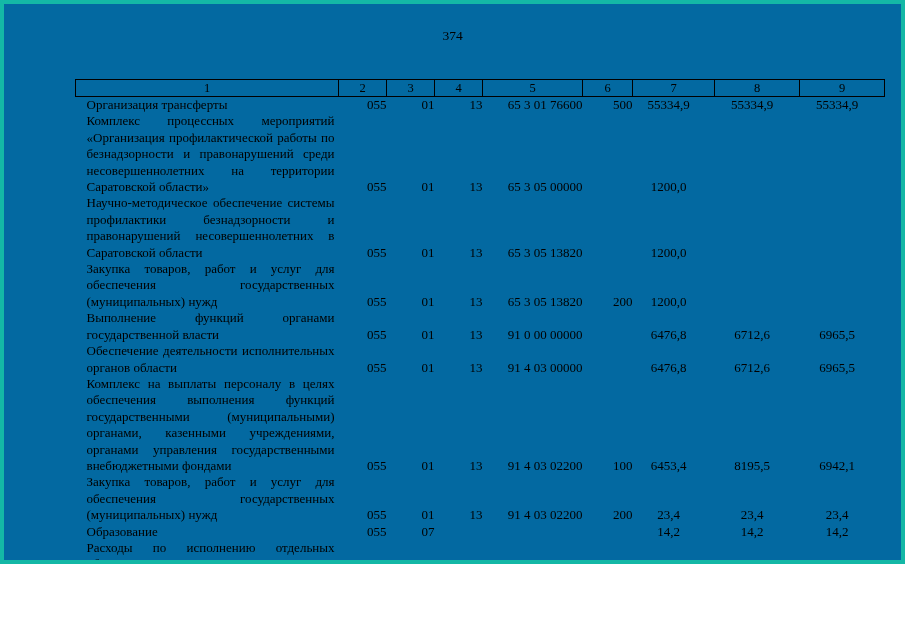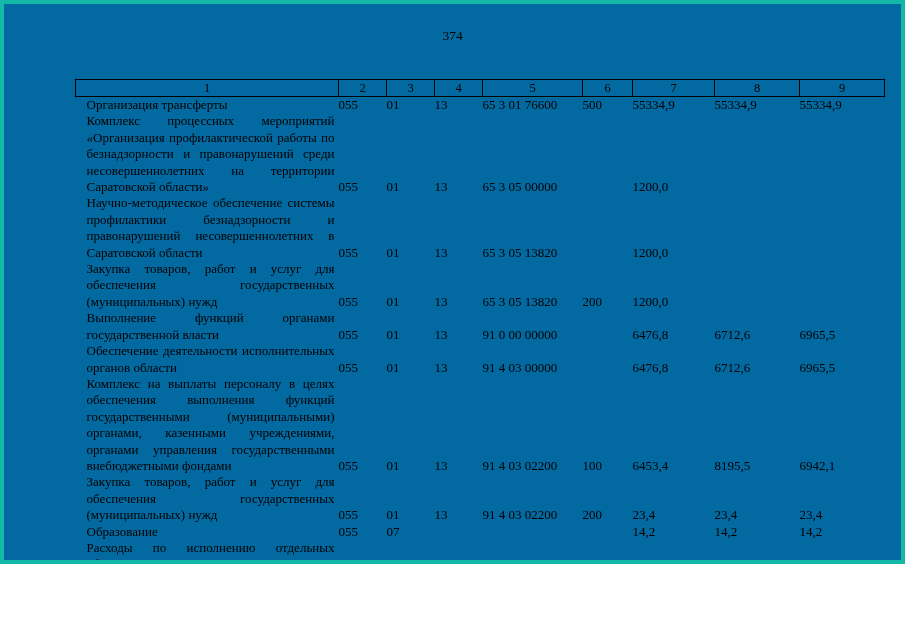--- a/index.html
+++ b/index.html
@@ -45,22 +45,22 @@
     line-height: 16.4px;
     padding: 0;
   }
   tbody td.name-cell {
     text-align: justify;
     hyphens: auto;
     -webkit-hyphens: auto;
     padding-left: 11px;
     padding-right: 4px;
   }
-  tbody td.center { text-align: left; }
-  tbody td.right  { text-align: left; padding-right: 10px; margin-top: 16px; }
+  tbody td.center { text-align: right; }
+  tbody td.right  { text-align: center; padding-right: 10px; margin-top: 16px; }
 </style>
 </head>
 <body>
 
 <div class="page">
 
   <div class="page-number">374</div>
 
   <table class="budget-table">
     <colgroup>

